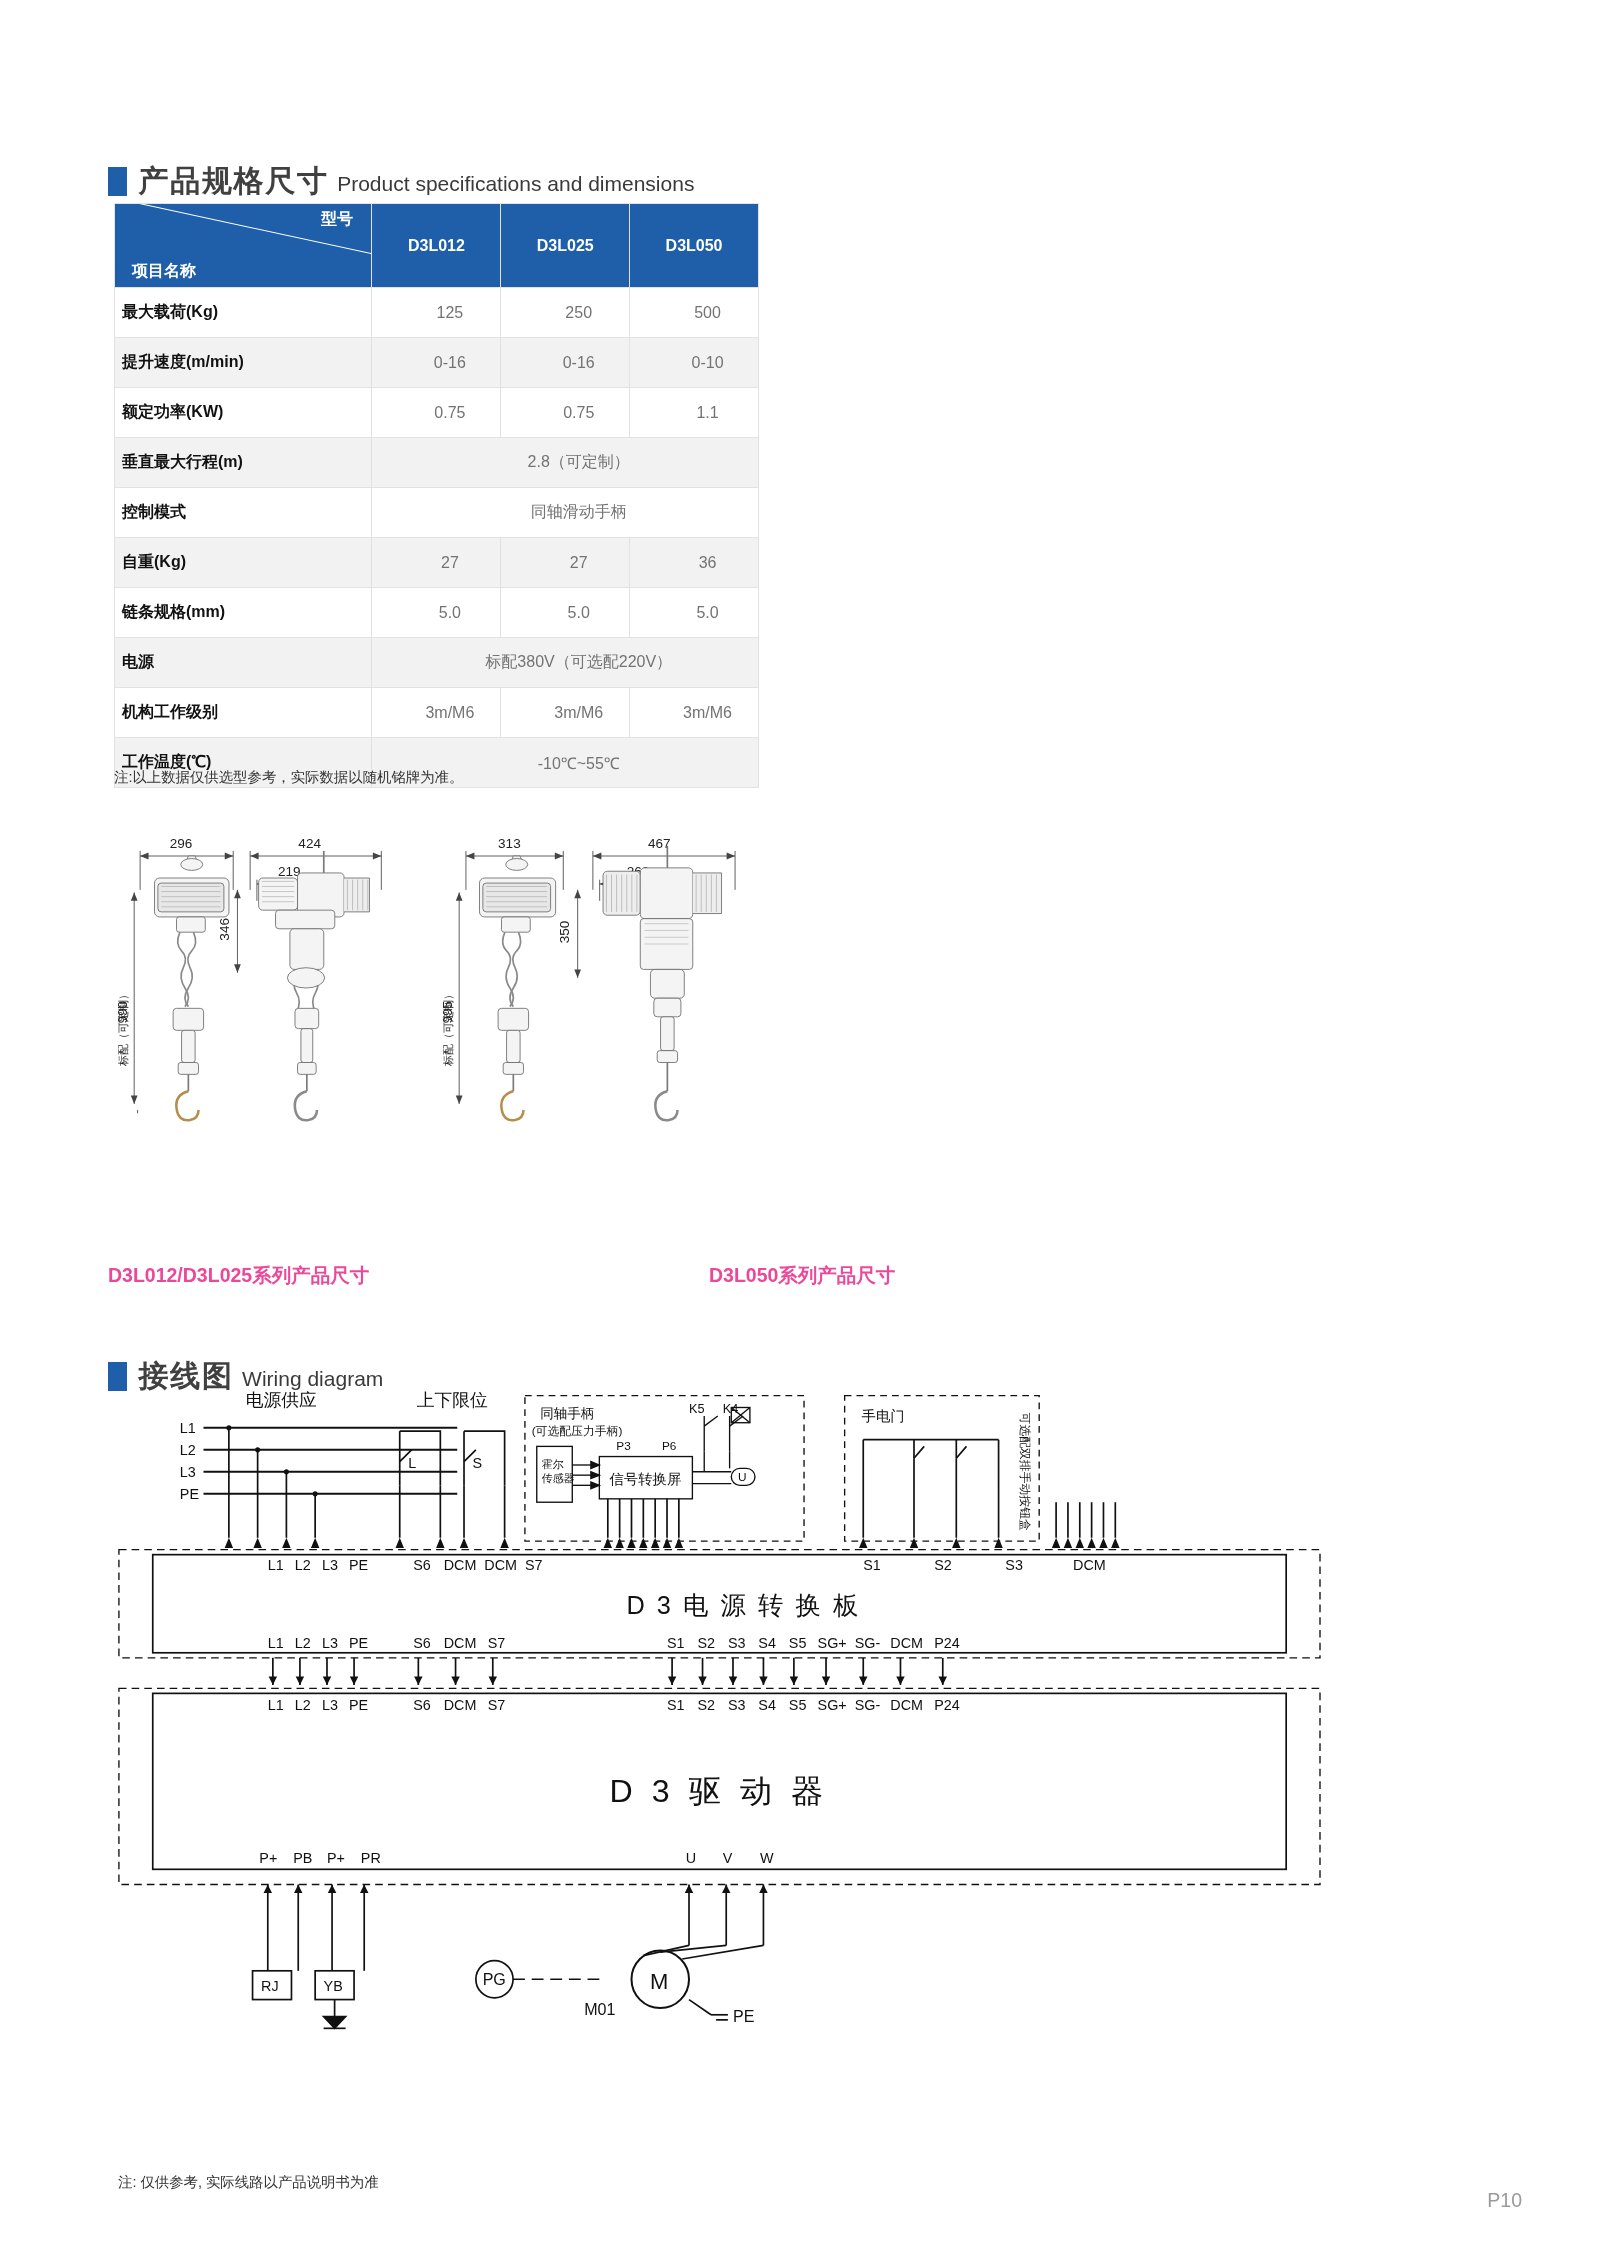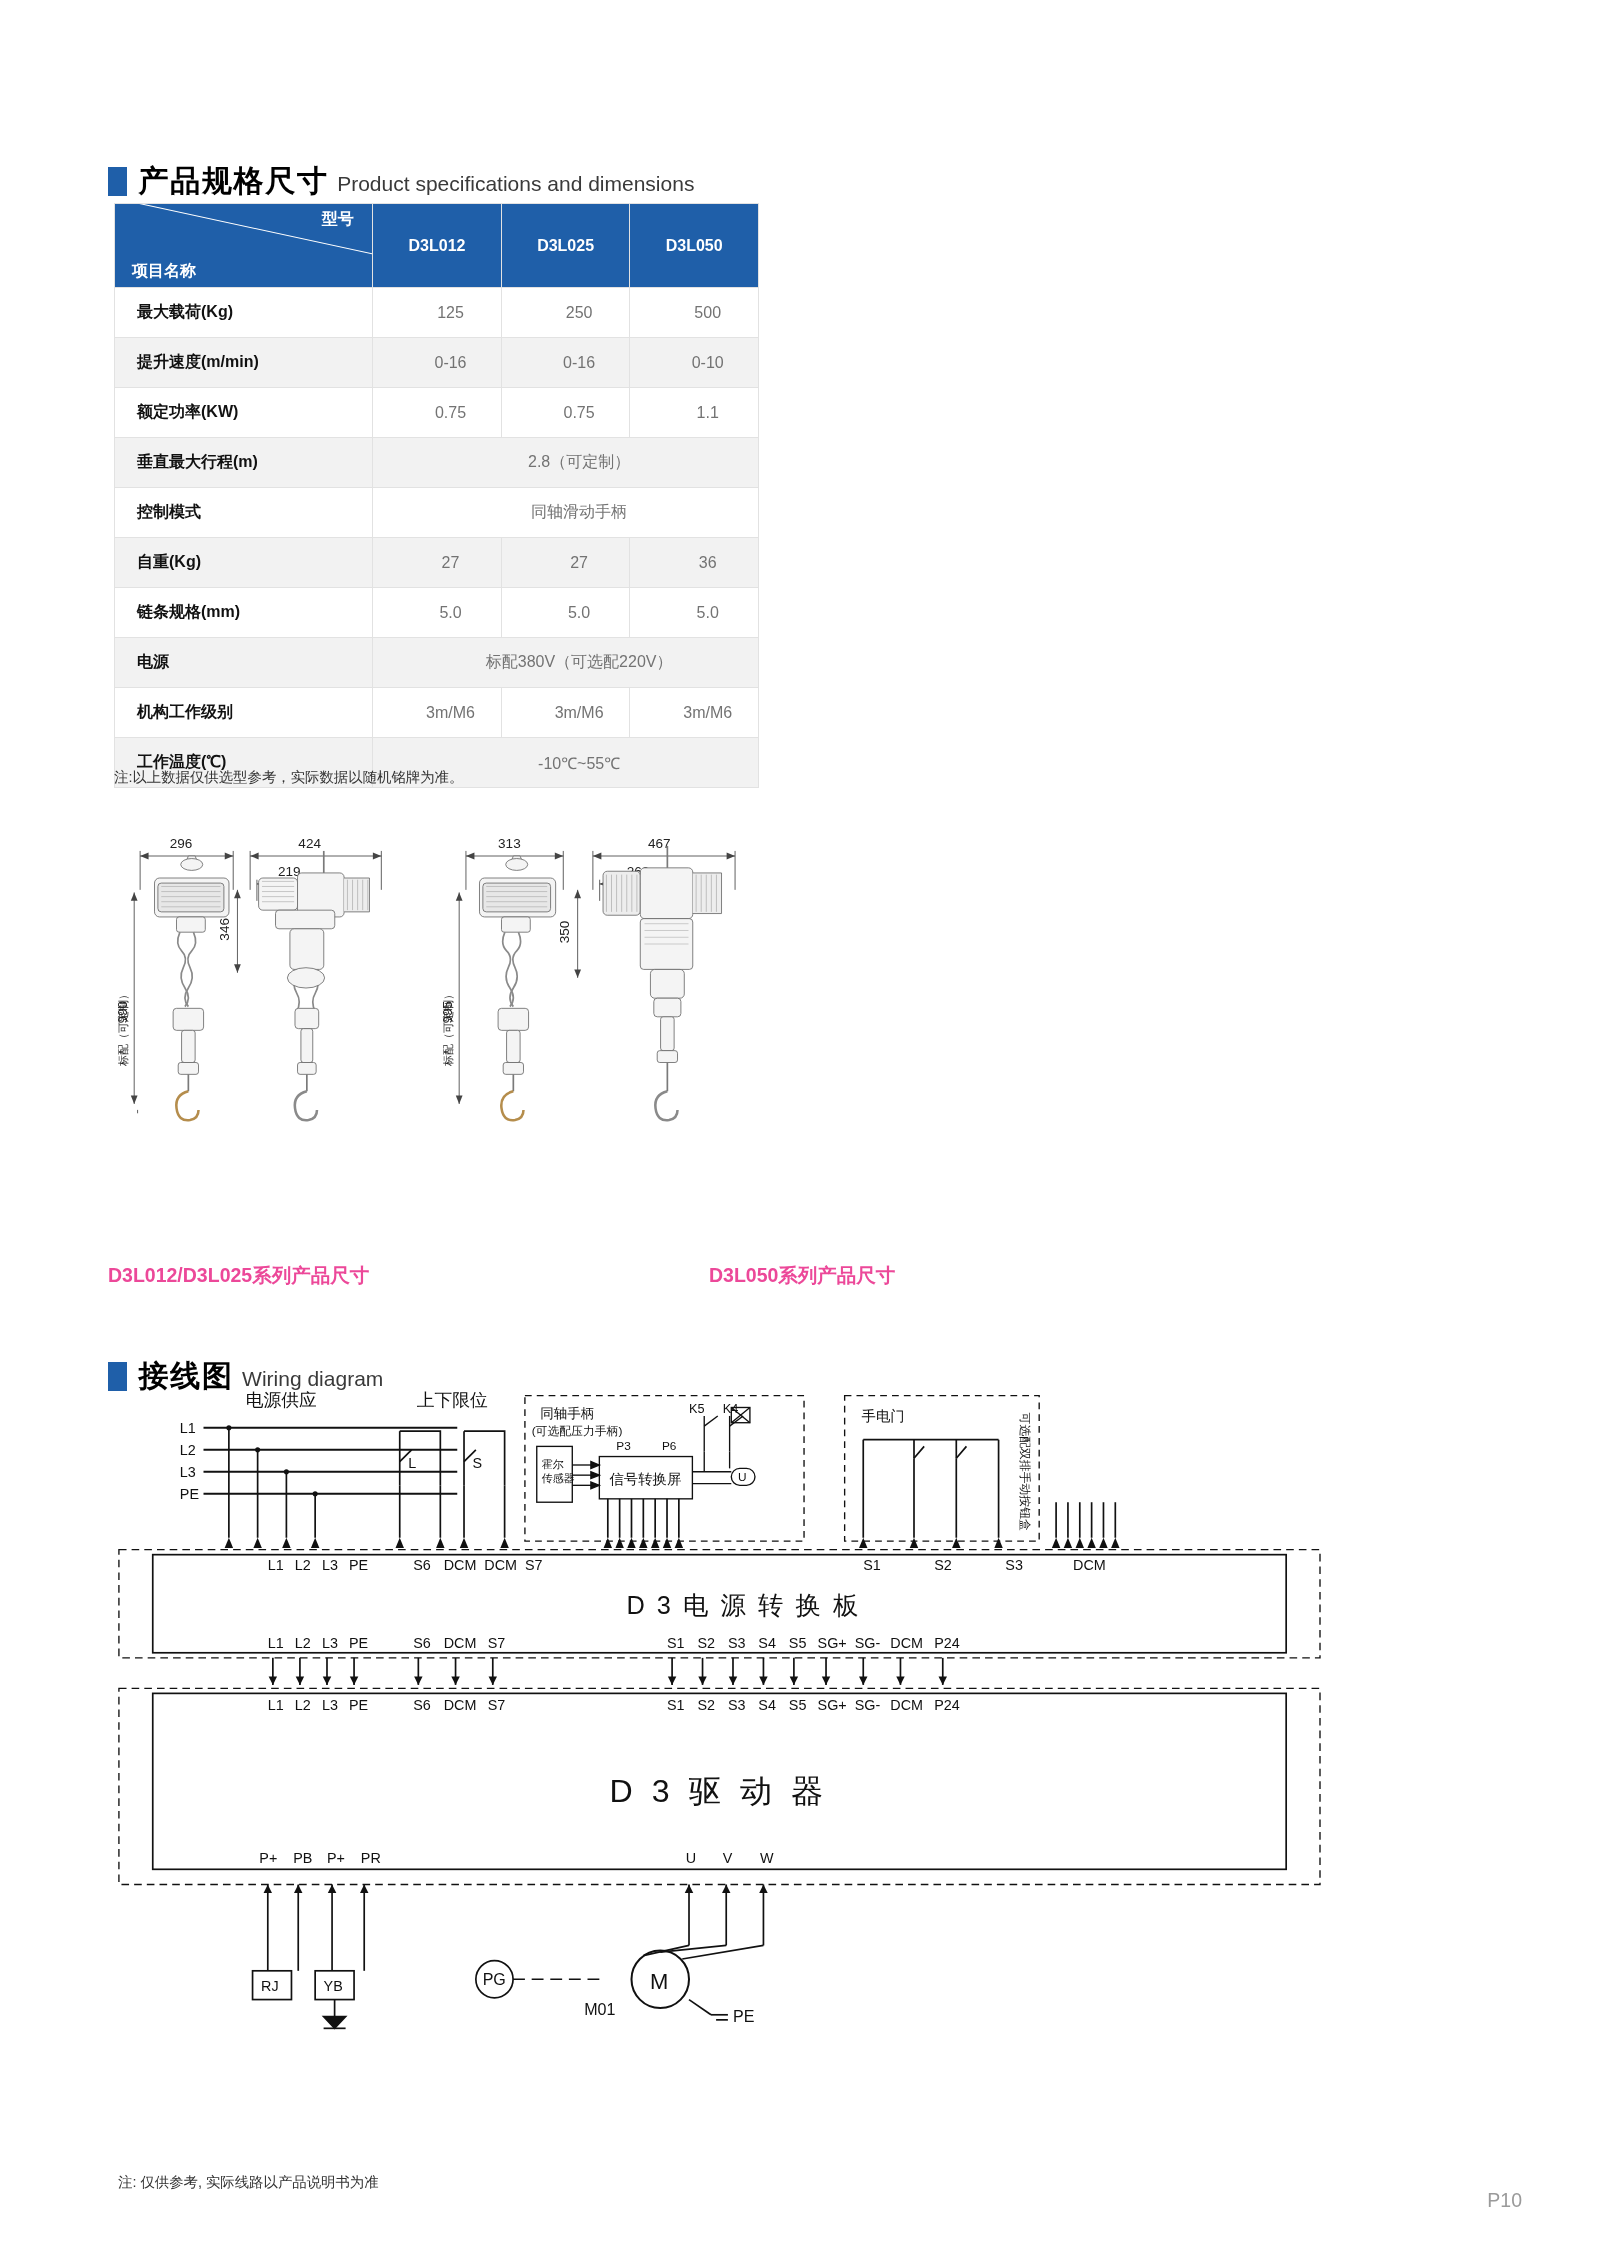--- a/index.html
+++ b/index.html
@@ -9,21 +9,21 @@
     font-family:"Liberation Sans", sans-serif;
     color:#1a1a1a;
     position:relative;
     overflow:hidden;
   }
   .page{position:absolute; left:0; top:0; width:1624px; height:2261px;}
 
   
   .sec-head{position:absolute; display:flex; align-items:flex-end; gap:8.5px;}
   .sec-head .bar{width:18.6px;height:29px;background:#1f5fa9;display:inline-block;margin-right:3.4px;}
-  .sec-head .cn{font-size:30px;font-weight:bold;letter-spacing:1.7px;color:#000000;line-height:1;}
+  .sec-head .cn{font-size:30px;font-weight:bold;letter-spacing:1.7px;color:#404040;line-height:1;}
   .sec-head .en{font-size:21px;color:#3a3a3a;line-height:1;padding-bottom:1.7px;font-weight:300;margin-top:33px;}
 
   
   .spec-table{position:absolute; left:114px; top:203px; border-collapse:collapse; width:645px;}
   .spec-table td,.spec-table th{border:0.8px solid #e2e2e2; font-size:16px;}
   .spec-table thead th{
      background:#1f5fa9; color:#fff; height:53px; font-weight:bold;
   }
   .corner-cell{
      position:relative; width:250px; padding:15px; background:#1f5fa9;
@@ -34,21 +34,21 @@
   }
   .corner-cell .diag:after{
      content:""; position:absolute; left:-8.5px; top:-8.5px;
      width:355px; height:0.8px; background:#ffffff;
      transform-origin:0 0; transform:rotate(12.2deg);
   }
   .corner-cell .t-right{position:absolute; right:18.6px; top:5px; font-size:16px;}
   .corner-cell .t-left{position:absolute; left:17px; bottom:5px; font-size:16px;}
   .spec-table tbody td{height:47px; text-align:center; color:#737373; font-size:16px;padding-left:28px;}
   .spec-table tbody td.rowhead{
-     text-align:left; padding-left:22px; font-weight:bold; width:250px; color:#111;
+     text-align:left; padding-left:7px; font-weight:bold; width:250px; color:#111;
   }
   .spec-table tbody tr.alt td{background:#f2f2f2;}
   .spec-table tbody tr td{background:#ffffff;}
   .note{position:absolute; font-size:14.4px; color:#333;}
 
   
   .draw-wrap{position:absolute; left:102px; top:812px; width:931px; height:457px;}
   .cap{position:absolute; font-size:19.5px; font-weight:bold; color:#ec4899;}
 
   

